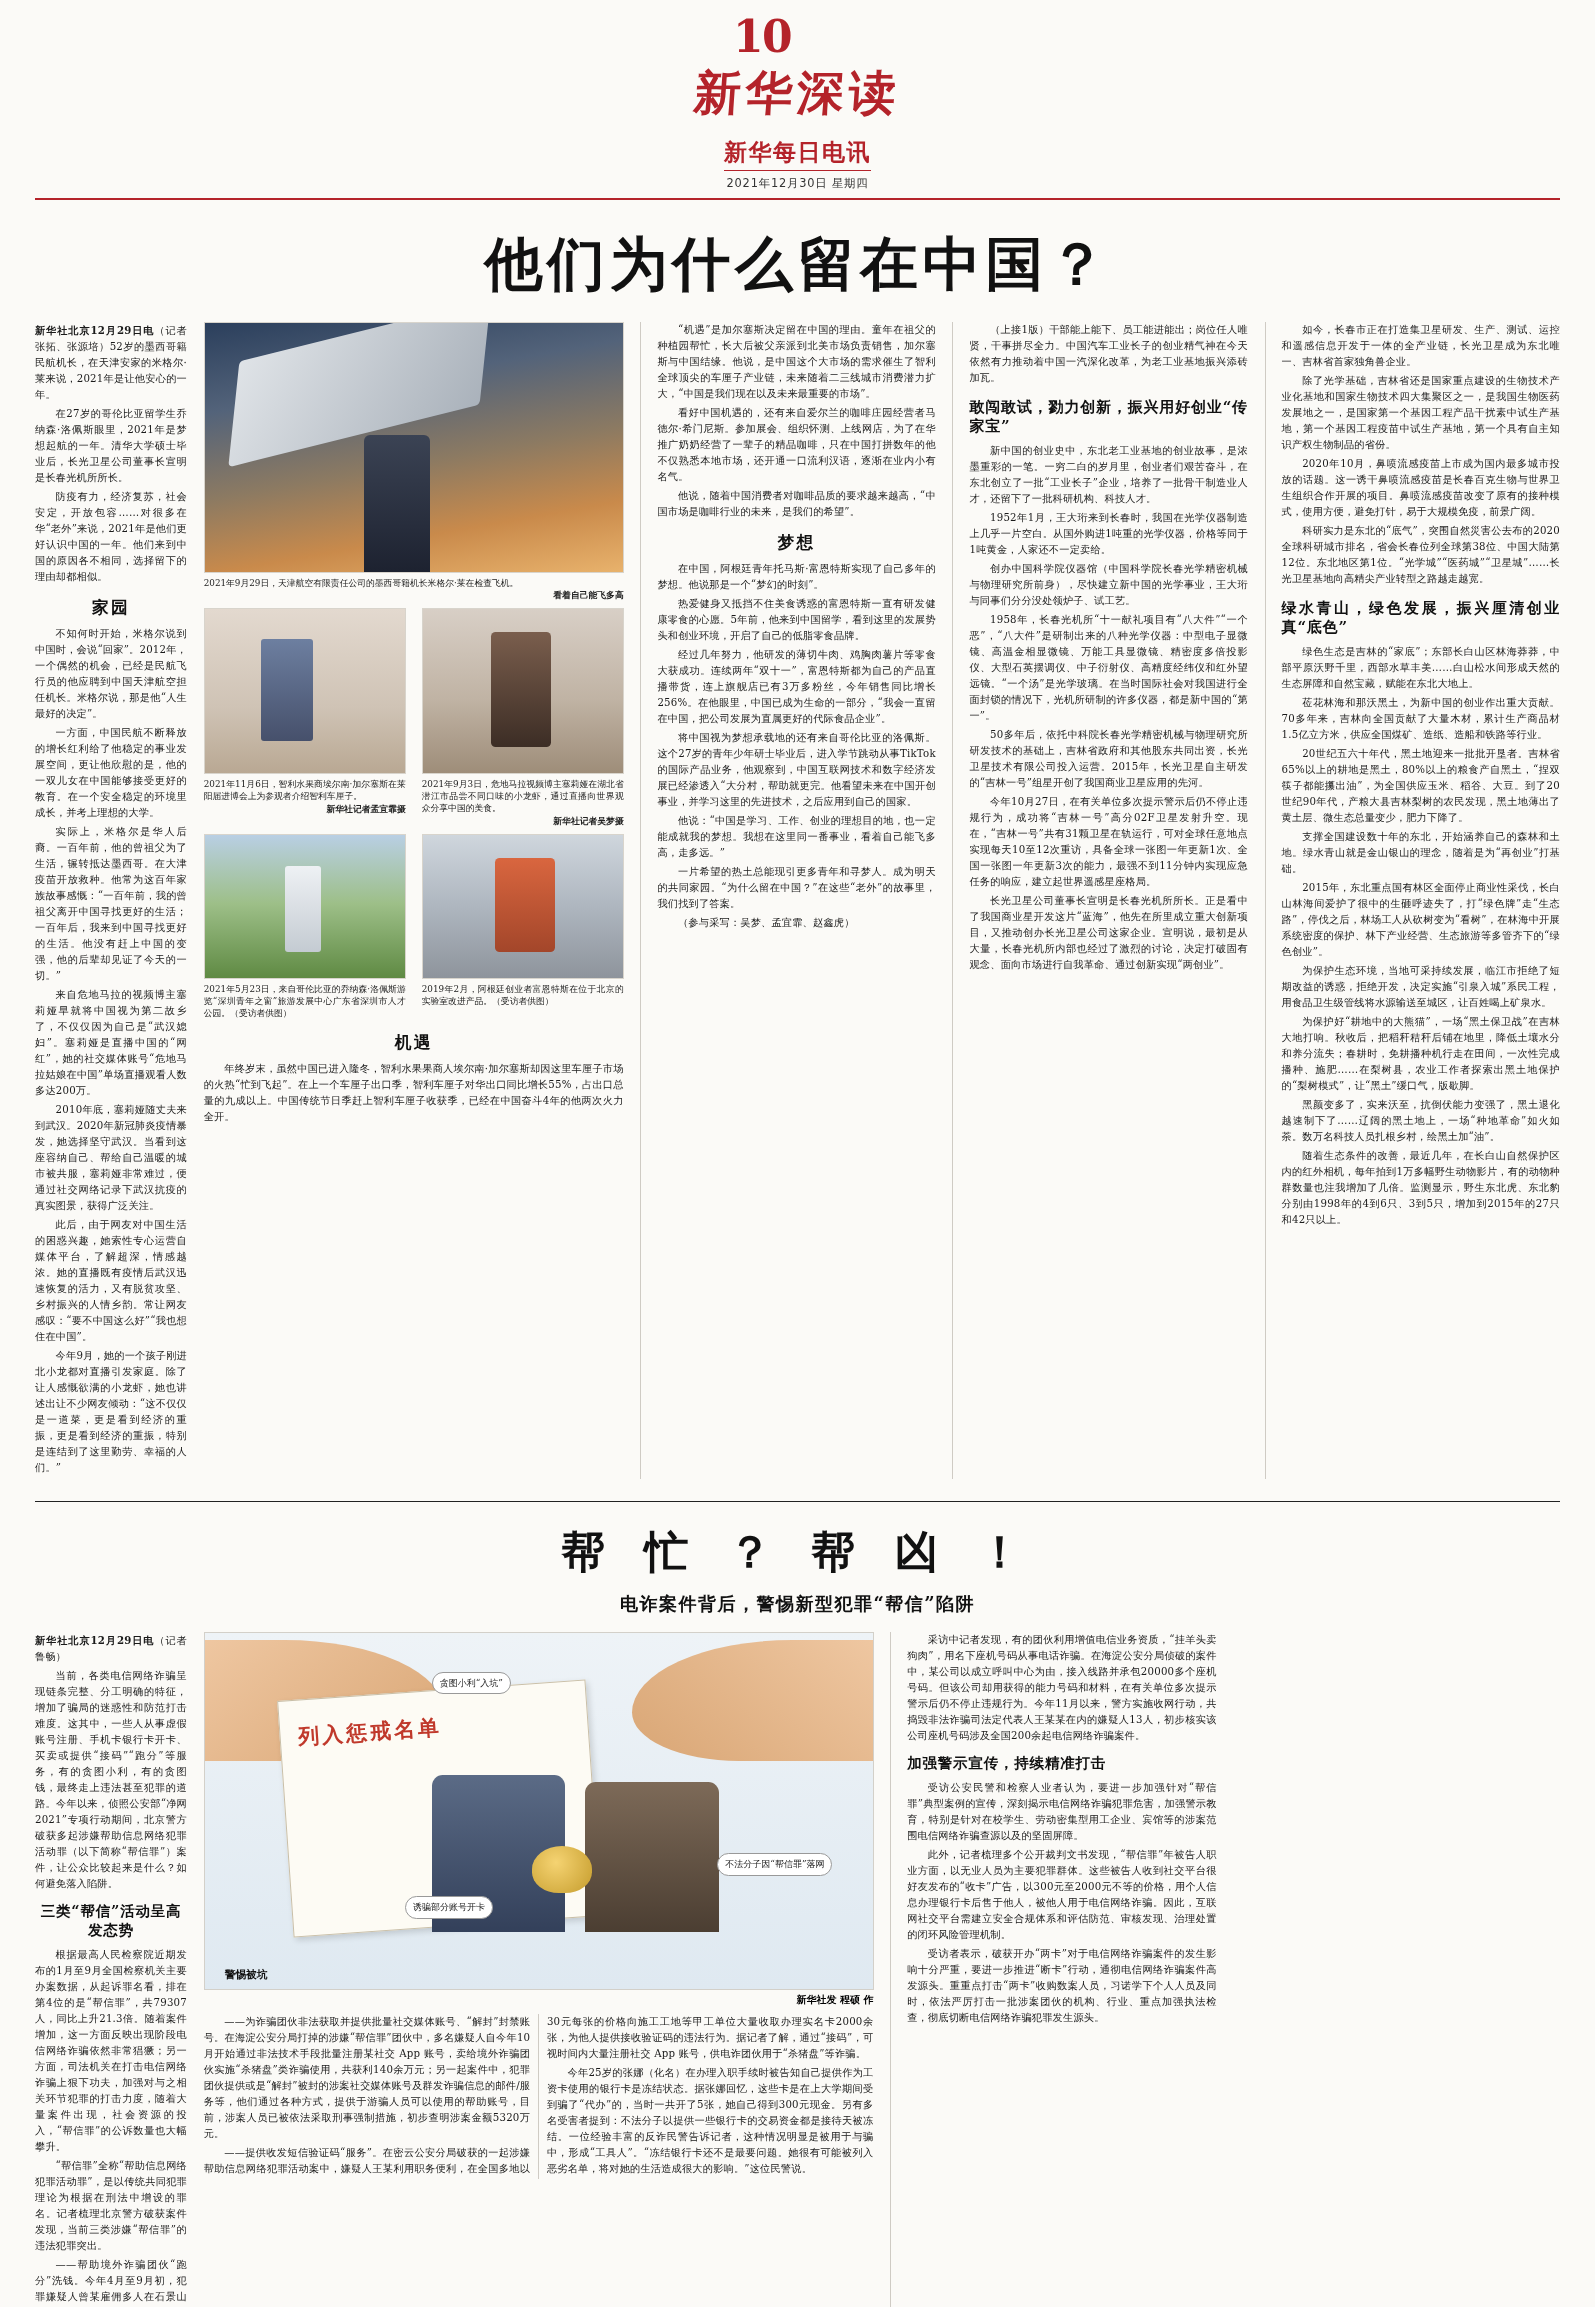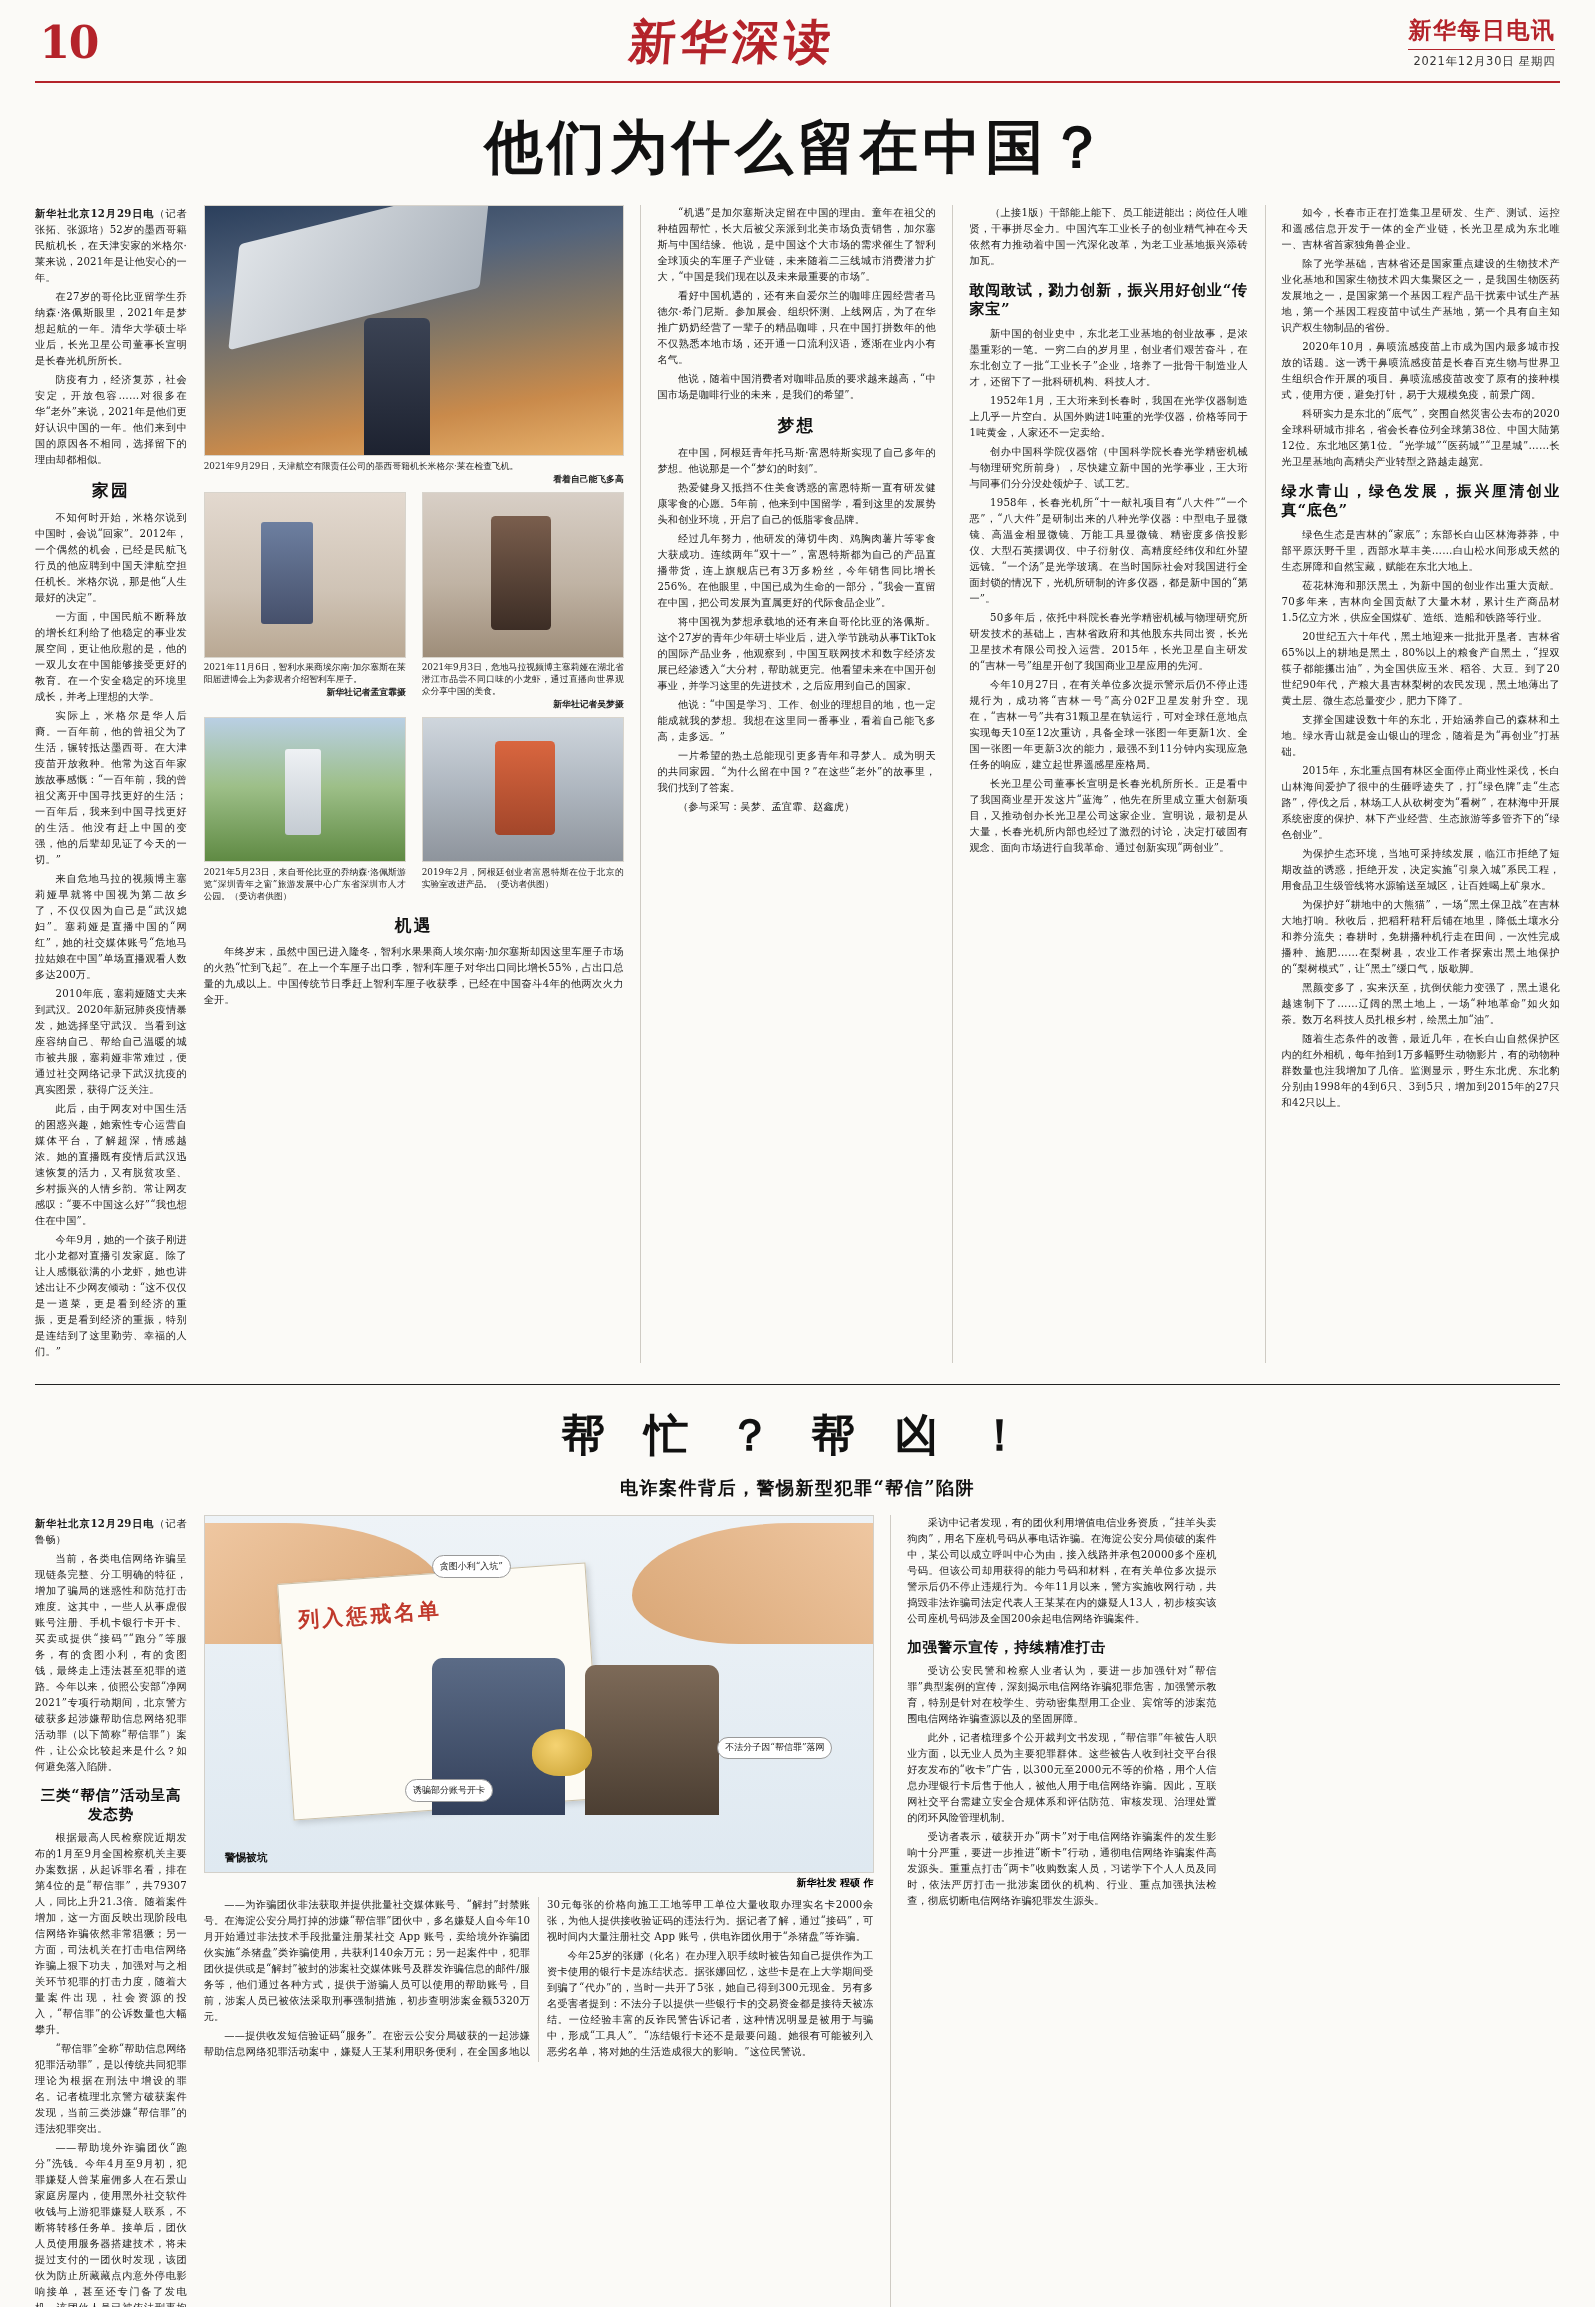--- a/index.html
+++ b/index.html
@@ -18,20 +18,21 @@
   }
 
   
   .masthead{
     display:flex;
     align-items:center;
     justify-content:space-between;
     padding:10.7px 4.6px 7.6px 4.6px;
     border-bottom:2.3px solid #b4232a;
     position:relative;
+    flex-direction:column;
   }
   .page-no{
     font-family:"DejaVu Serif","Liberation Serif",serif;
     font-size:44px;
     color:#b4232a;
     font-weight:bold;
     letter-spacing:-1.5px;
     width:129px;
   }
   .masthead-center{
@@ -42,21 +43,22 @@
     font-family:"DejaVu Serif","Liberation Serif",serif;
     font-size:47px;
     font-weight:bold;
     color:#b4232a;
     letter-spacing:4.6px;
     display:inline-block;
     transform:skewX(-4deg);
   }
   .masthead-right{
     width:259px;
-    text-align:right;
+    text-align:center;
+    margin-top:12px;
   }
   .brand{
     font-family:"DejaVu Serif","Liberation Serif",serif;
     font-size:23px;
     color:#b4232a;
     font-weight:bold;
     letter-spacing:1.5px;
     border-bottom:1.5px solid #b4232a;
     padding-bottom:2.3px;
     display:inline-block;

